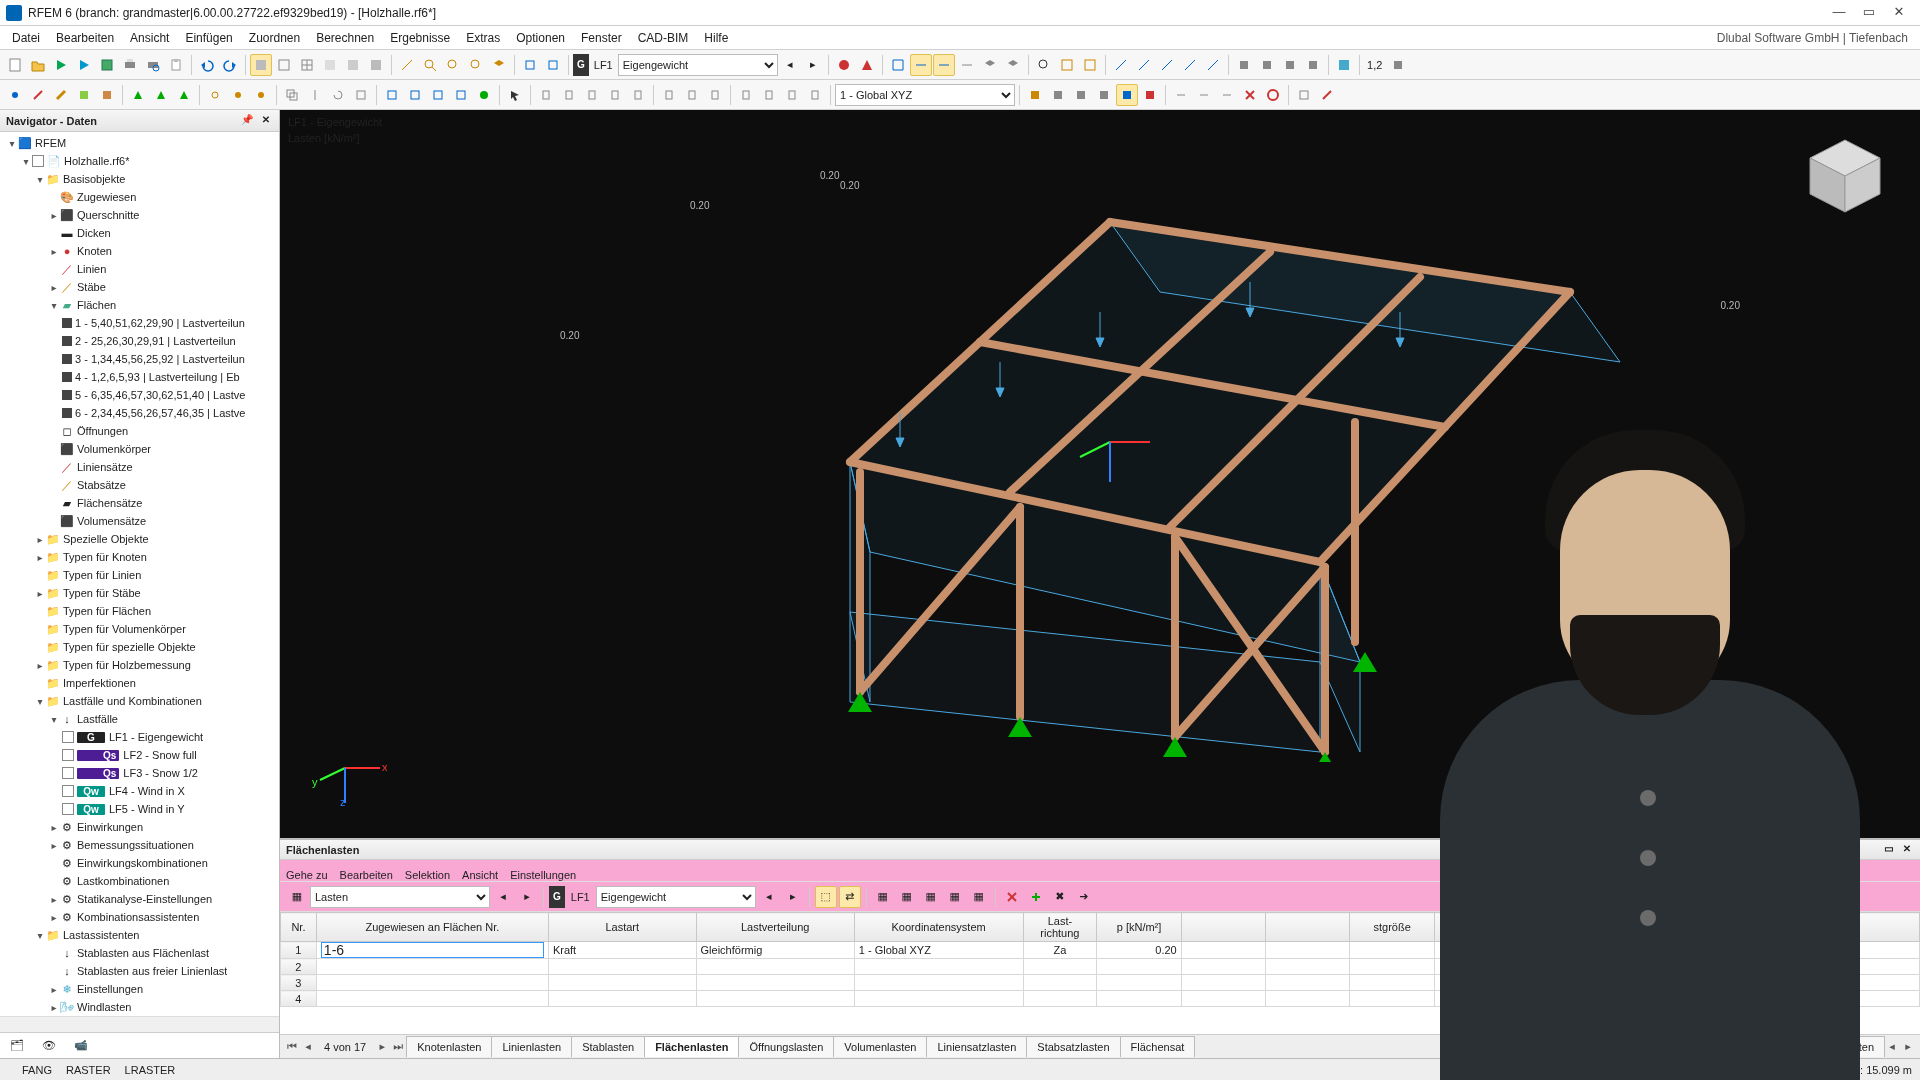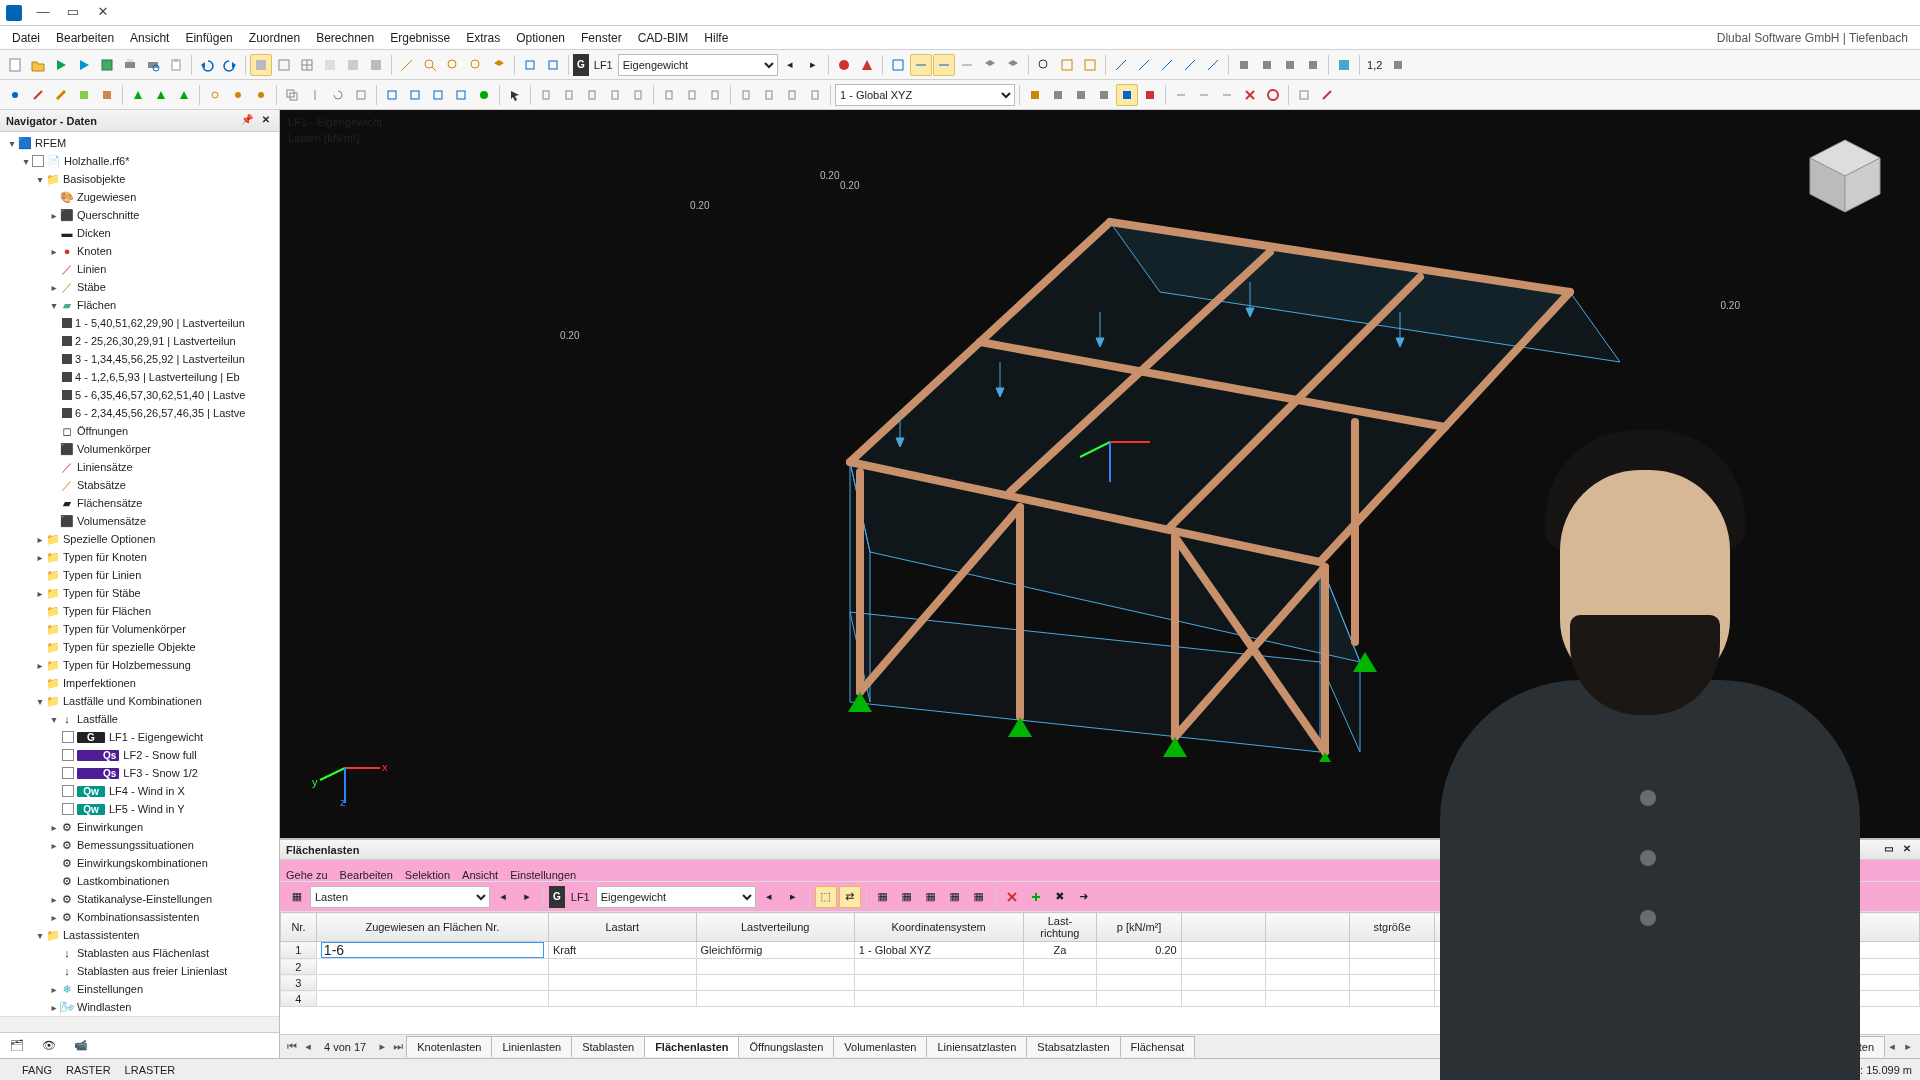--- a/index.html
+++ b/index.html
@@ -82,20 +82,21 @@
 .presenter .beard { position:absolute; top:255px; left:200px; width:150px; height:100px; background:#1b1714; border-radius:10px 10px 70px 70px; }
 .presenter .torso { position:absolute; top:320px; left:70px; width:420px; height:420px; background:#2b3034; border-radius:140px 140px 0 0; }
 .presenter .btn1,.presenter .btn2,.presenter .btn3 { position:absolute; width:16px; height:16px; background:#6b6b6b; border-radius:50%; left:270px; }
 .presenter .btn1 { top:430px; } .presenter .btn2 { top:490px; } .presenter .btn3 { top:550px; }
 </style>
 </head>
 <body>
 
 <div class="titlebar">
   <div class="icon"></div>
+  <div class="title">RFEM 6 (branch: grandmaster|6.00.00.27722.ef9329bed19) - [Holzhalle.rf6*]</div>
   <div class="winbtn">—</div>
   <div class="winbtn">▭</div>
   <div class="winbtn">✕</div>
 </div>
 
 <div class="menubar">
   <span class="menu">Datei</span>
   <span class="menu">Bearbeiten</span>
   <span class="menu">Ansicht</span>
   <span class="menu">Einfügen</span>
@@ -722,21 +723,21 @@
           <span class="lbl">Flächensätze</span>
         </div>
       <div class="tree-item indent3">
           <span class="expander"></span>
           <span class="icn">⬛</span>
           <span class="lbl">Volumensätze</span>
         </div>
       <div class="tree-item indent2">
           <span class="expander">▸</span>
           <span class="icn" style="color:#c80">📁</span>
-          <span class="lbl">Spezielle Optionen</span>
+          <span class="lbl">Spezielle Objekte</span>
         </div>
       <div class="tree-item indent2">
           <span class="expander">▸</span>
           <span class="icn" style="color:#c80">📁</span>
           <span class="lbl">Typen für Knoten</span>
         </div>
       <div class="tree-item indent2">
           <span class="expander"></span>
           <span class="icn" style="color:#c80">📁</span>
           <span class="lbl">Typen für Linien</span>

